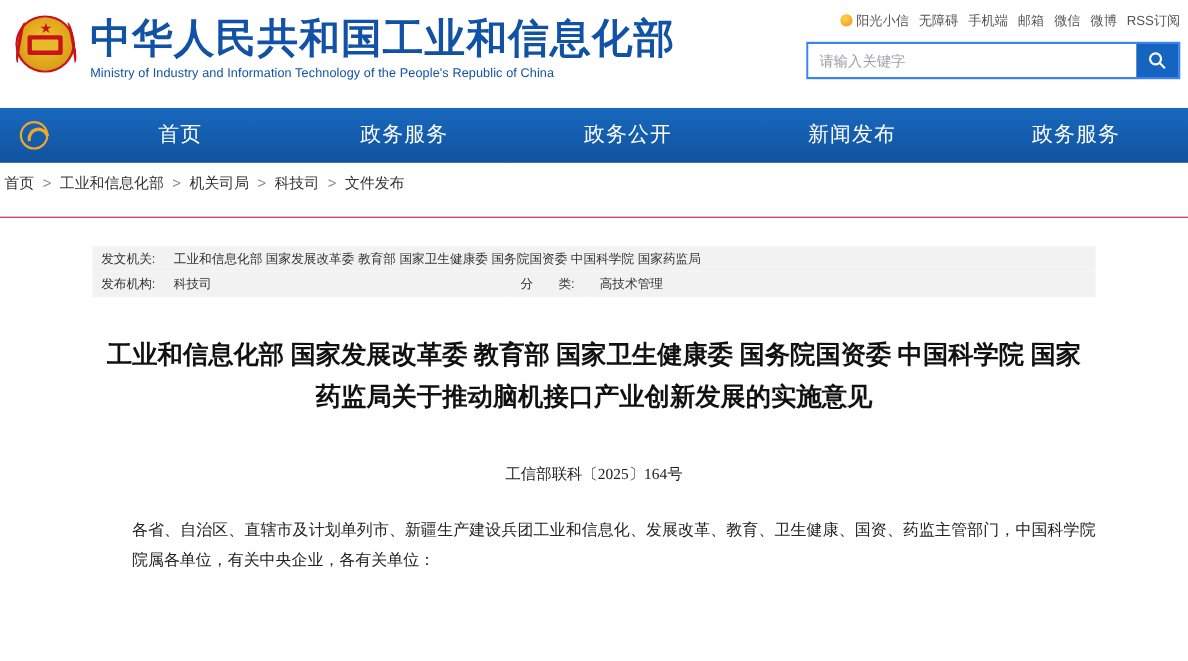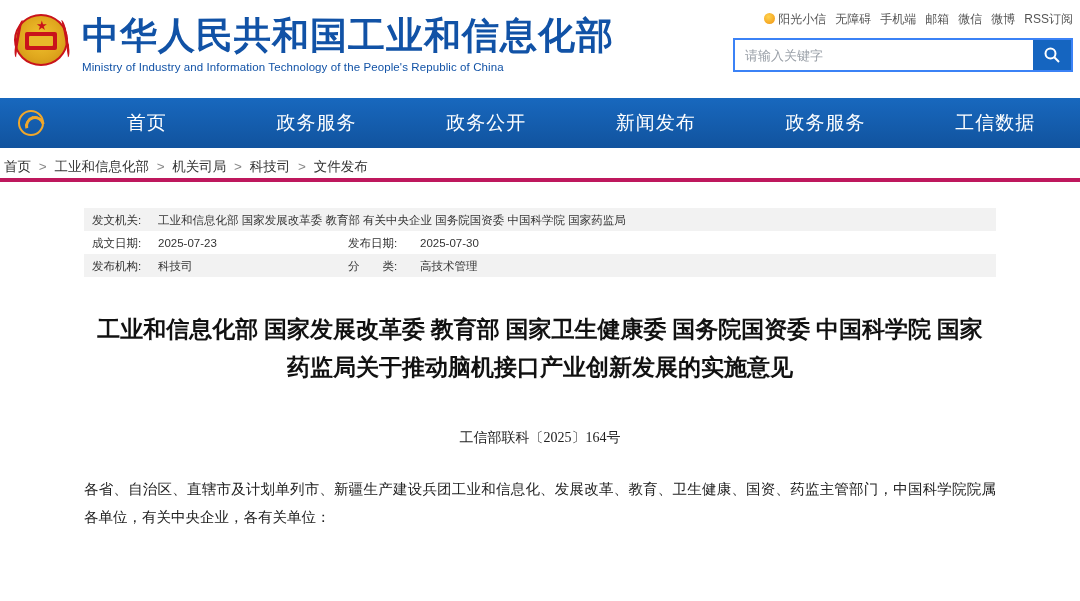--- a/index.html
+++ b/index.html
@@ -183,26 +183,26 @@
     text-align: center;
     font-size: 19px;
     letter-spacing: 1px;
     cursor: pointer;
     line-height: 50px;
     font-family: "Liberation Sans", sans-serif;
   }
 
   
   .breadcrumb {
-    height: 34px;
+    height: 50px;
     line-height: 38px;
     padding-left: 4px;
     font-size: 13.5px;
     color: #333;
-    border-bottom: 4px solid #be185d;
+    border-bottom: 1px solid #be185d;
   }
   .breadcrumb .crumb { cursor: pointer; }
   .breadcrumb .sep { color: #888; margin: 0 4px; }
 
   
   .content-wrap {
     padding: 0 84px;
   }
   .meta-table {
     margin-top: 26px;
@@ -240,20 +240,21 @@
     font-size: 14px;
     color: #222;
   }
   .doc-body {
     margin-top: 28px;
     font-family: "Liberation Serif", serif;
     font-size: 14.5px;
     line-height: 28px;
     color: #222;
     text-align: justify;
+    margin-left: 36px;
   }
 </style>
 </head>
 <body>
 
 <div class="site-header">
   <div class="emblem">
     <div class="ring"></div>
     <div class="wheat-l"></div>
     <div class="wheat-r"></div>
@@ -291,21 +292,20 @@
 <div class="main-nav">
   <div class="nav-logo">
     <div class="swirl"></div>
   </div>
   <div class="nav-items">
     <div class="nav-item">首页</div>
     <div class="nav-item">政务服务</div>
     <div class="nav-item">政务公开</div>
     <div class="nav-item">新闻发布</div>
     <div class="nav-item">政务服务</div>
-    <div class="nav-item">工信数据</div>
   </div>
 </div>
 
 <div class="breadcrumb">
   <span class="crumb">首页</span>
   <span class="sep">&gt;</span>
   <span class="crumb">工业和信息化部</span>
   <span class="sep">&gt;</span>
   <span class="crumb">机关司局</span>
   <span class="sep">&gt;</span>
@@ -313,27 +313,21 @@
   <span class="sep">&gt;</span>
   <span class="crumb">文件发布</span>
 </div>
 
 <div class="content-wrap">
 
   <table class="meta-table">
     <tbody>
         <tr class="shade">
       <td class="meta-label">发文机关:</td>
-      <td class="meta-value" colspan="3">工业和信息化部 国家发展改革委 教育部 有关中央企业 国务院国资委 中国科学院 国家药监局</td>
-    </tr>
-    <tr>
-      <td class="meta-label">成文日期:</td>
-      <td class="meta-value" style="width:190px">2025-07-23</td>
-      <td class="mid-label">发布日期:</td>
-      <td class="meta-value">2025-07-30</td>
+      <td class="meta-value" colspan="3">工业和信息化部 国家发展改革委 教育部 国家卫生健康委 国务院国资委 中国科学院 国家药监局</td>
     </tr>
     <tr class="shade">
       <td class="meta-label">发布机构:</td>
       <td class="meta-value">科技司</td>
       <td class="mid-label">分　　类:</td>
       <td class="meta-value">高技术管理</td>
     </tr>
   </tbody>
     </table>
 

